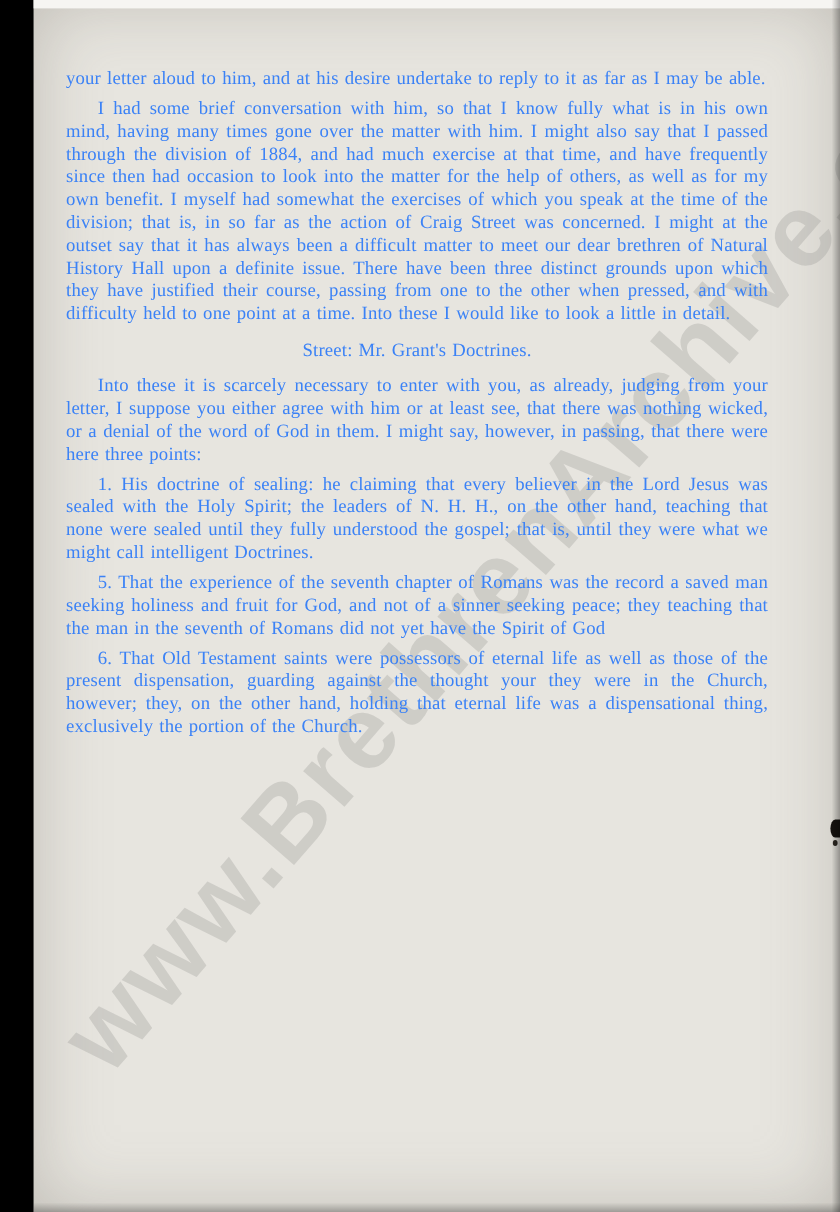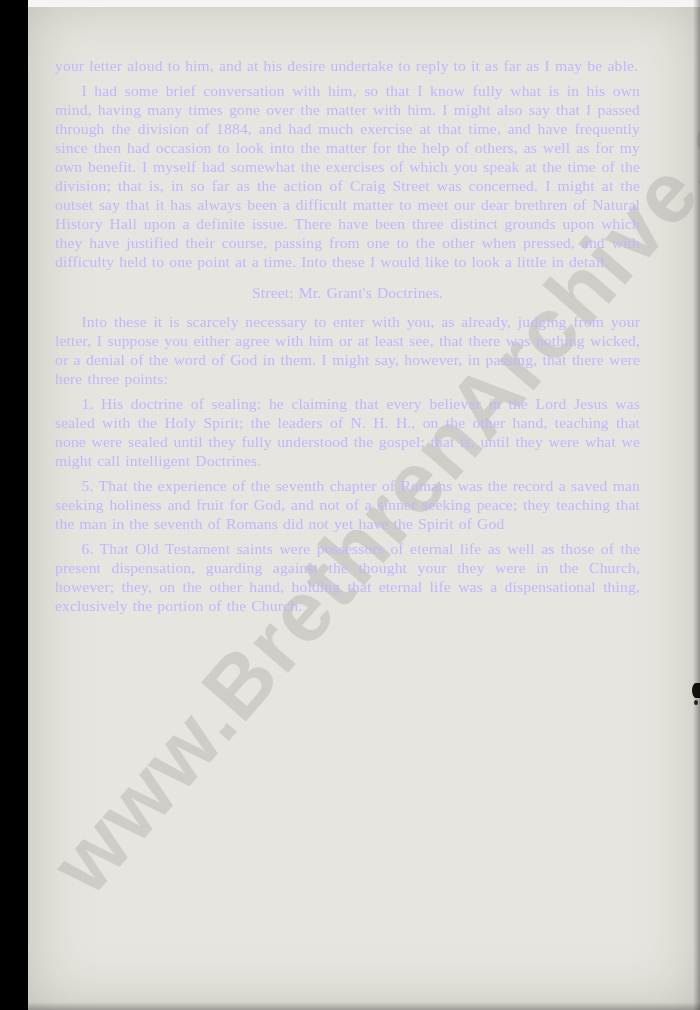--- a/index.html
+++ b/index.html
@@ -42,21 +42,21 @@
     color:rgba(150,148,145,0.30);
     text-align:center;
     white-space:nowrap;
     pointer-events:none;
     user-select:none;
   }
   .text-column{
     position:absolute;
     left:55px;top:56px;
     width:585px;
-    color:#c4b5fd;
+    color:#3b82f6;
     font-size:15.6px;
     line-height:19px;
     text-align:justify;
     letter-spacing:0.15px;
     word-spacing:1px;
     hyphens:auto;
   }
   .text-column p.para{
     margin:0 0 6px 0;
   }

